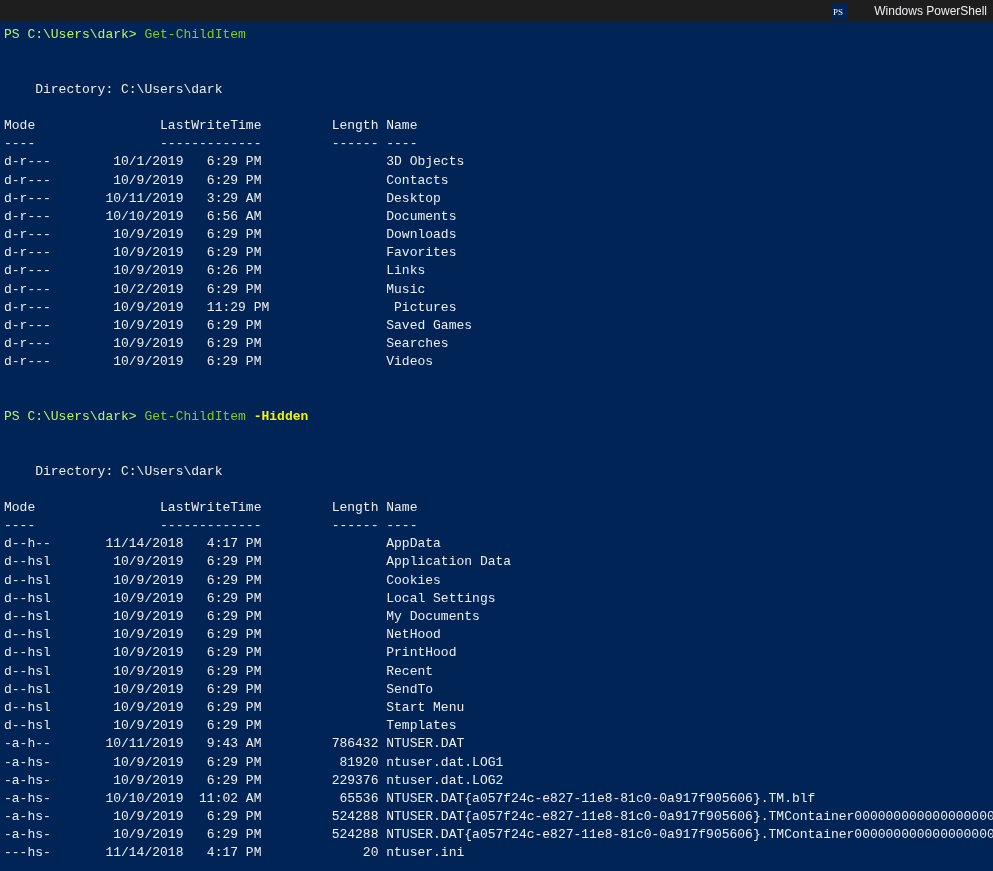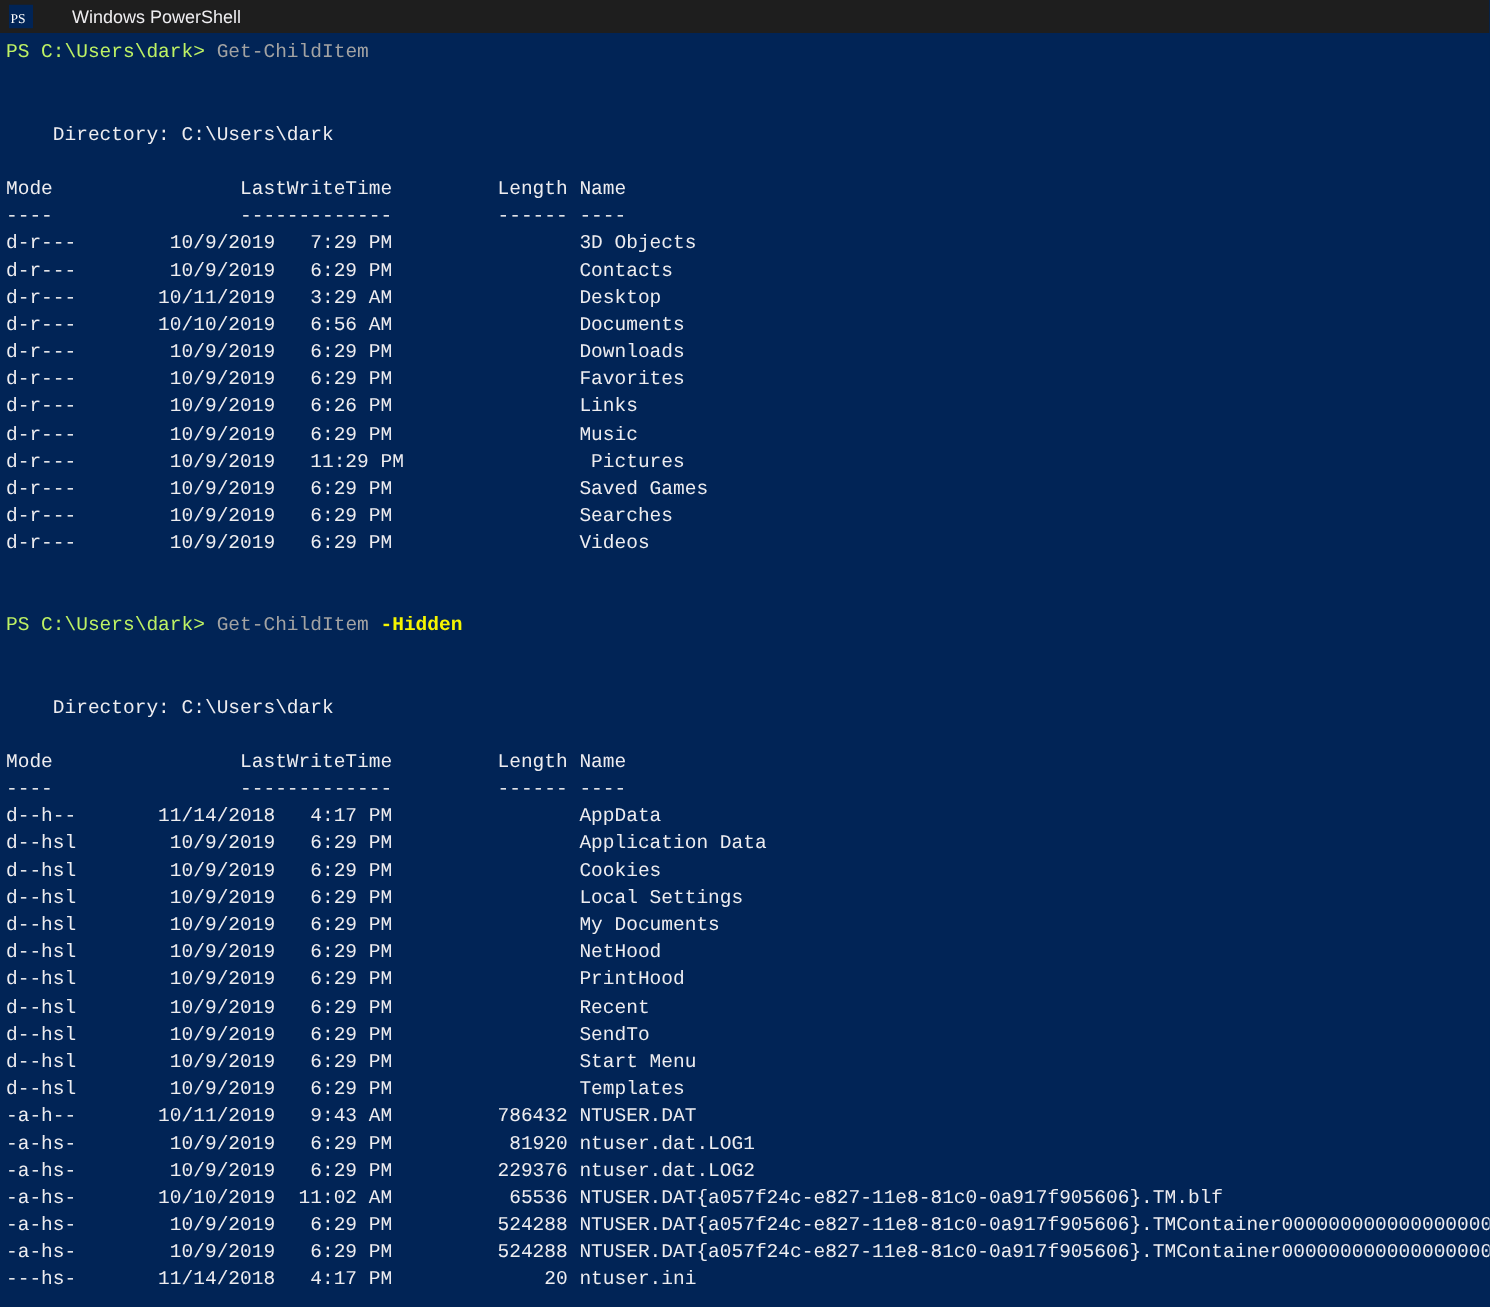--- a/index.html
+++ b/index.html
@@ -13,33 +13,34 @@
       overflow-x: hidden;
     }
     .title-bar {
       background: #1e1e1e;
       color: #eeedf0;
       display: flex;
       align-items: center;
       height: 22px;
       padding: 0 6px;
       gap: 6px;
+      justify-content: flex-end;
     }
     .title-bar-text {
       font-size: 12px;
       font-family: Segoe UI, sans-serif;
       margin-left: 20px;
     }
     .terminal {
       padding: 4px 4px;
       white-space: pre;
       line-height: 1.4;
     }
     .prompt { color: #bef264; }
-    .cmd { color: #a3a3a3; }
+    .cmd { color: #84cc16; }
     .param { color: #f5f500; font-weight: bold; }
   </style>
 </head>
 <body>
 
 <div class="title-bar">
   <span style="display:inline-flex;align-items:center;">
     <svg width="16" height="16" viewBox="0 0 16 16">
       <rect width="16" height="16" fill="#012456"></rect>
       <text x="1" y="12" font-size="9" fill="white" font-family="Consolas">PS</text>
@@ -48,28 +49,28 @@
   <span class="title-bar-text">Windows PowerShell</span>
 </div>
 
 <div class="terminal"><span class="prompt">PS C:\Users\dark&gt; </span><span class="cmd">Get-ChildItem</span>
 
 
     Directory: C:\Users\dark
 
 <span>Mode                LastWriteTime         Length Name</span>
 <span>----                -------------         ------ ----</span>
-<span>d-r---        10/9/2019   7:29 PM                3D Objects</span>
+<span>d-r---        10/1/2019   6:29 PM                3D Objects</span>
 <span>d-r---        10/9/2019   6:29 PM                Contacts</span>
 <span>d-r---       10/11/2019   3:29 AM                Desktop</span>
 <span>d-r---       10/10/2019   6:56 AM                Documents</span>
 <span>d-r---        10/9/2019   6:29 PM                Downloads</span>
 <span>d-r---        10/9/2019   6:29 PM                Favorites</span>
 <span>d-r---        10/9/2019   6:26 PM                Links</span>
-<span>d-r---        10/9/2019   6:29 PM                Music</span>
+<span>d-r---        10/2/2019   6:29 PM                Music</span>
 <span>d-r---        10/9/2019   11:29 PM                Pictures</span>
 <span>d-r---        10/9/2019   6:29 PM                Saved Games</span>
 <span>d-r---        10/9/2019   6:29 PM                Searches</span>
 <span>d-r---        10/9/2019   6:29 PM                Videos</span>
 
 
 <span class="prompt">PS C:\Users\dark&gt; </span><span class="cmd">Get-ChildItem</span> <span class="param">-Hidden</span>
 
 
     Directory: C:\Users\dark

